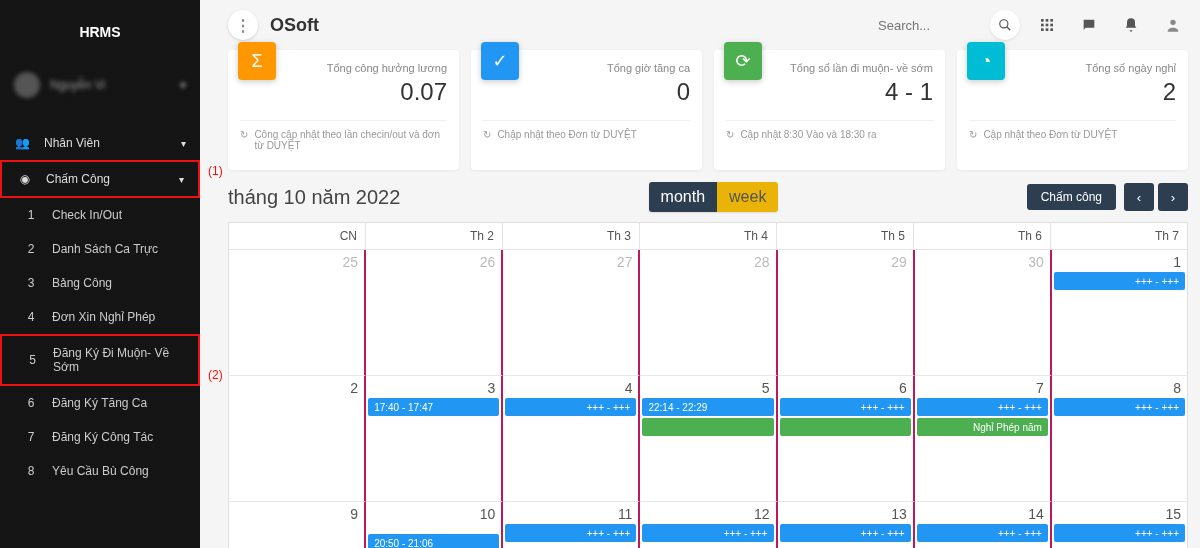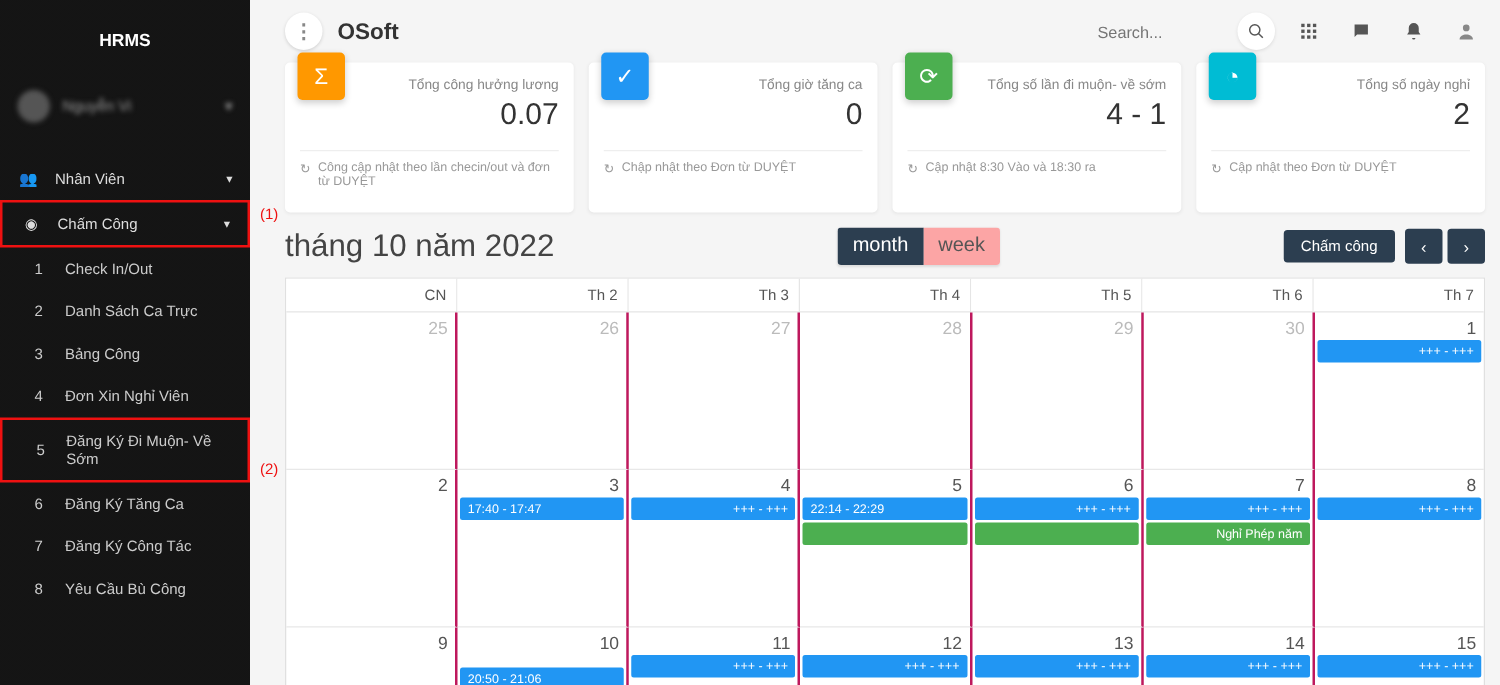--- a/index.html
+++ b/index.html
@@ -29,26 +29,26 @@
 .card-icon { width: 38px; height: 38px; border-radius: 4px; display: flex; align-items: center; justify-content: center; color: #fff; position: absolute; top: -8px; left: 10px; font-size: 18px; box-shadow: 0 2px 6px rgba(0,0,0,0.2); }
 .card-top { text-align: right; }
 .card-label { font-size: 11px; color: #888; }
 .card-value { font-size: 24px; color: #333; margin-top: 4px; }
 .card-footer { border-top: 1px solid #eee; margin-top: 14px; padding-top: 8px; display: flex; align-items: flex-start; gap: 6px; font-size: 10px; color: #999; }
 .c-orange { background: #ff9800; }
 .c-blue { background: #2196f3; }
 .c-green { background: #4caf50; }
 .c-teal { background: #00bcd4; }
 .cal-head { display: flex; align-items: center; margin-bottom: 10px; }
-.cal-title { font-size: 25px; color: #444; }
+.cal-title { font-size: 20px; color: #444; }
 .cal-spacer { flex: 1; }
 .seg { display: flex; border-radius: 3px; overflow: hidden; box-shadow: 0 1px 2px rgba(0,0,0,0.1); }
 .seg button { border: none; padding: 6px 12px; font-size: 16px; cursor: pointer; }
 .seg .active { background: #2c3e50; color: #fff; }
-.seg .inactive { background: #fca5a5; color: #555; }
+.seg .inactive { background: #eab308; color: #555; }
 .btn-primary { background: #2c3e50; color: #fff; border: none; padding: 6px 14px; border-radius: 3px; font-size: 12px; cursor: pointer; }
 .nav-arrows { display: flex; gap: 4px; margin-left: 8px; }
 .nav-arrows button { background: #2c3e50; color: #fff; border: none; width: 30px; height: 28px; border-radius: 3px; cursor: pointer; }
 .calendar { background: #fff; border: 1px solid #e0e0e0; }
 .cal-row { display: flex; }
 .cal-hcell { flex: 1; border-right: 1px solid #e5e5e5; border-bottom: 1px solid #e5e5e5; text-align: right; padding: 6px 8px; font-size: 12px; color: #555; background: #fff; }
 .cal-hcell:last-child { border-right: none; }
 .cal-cell { flex: 1; border-right: 2px solid #be185d; border-bottom: 1px solid #e8e8e8; height: 126px; position: relative; padding: 4px 6px; font-size: 12px; color: #555; }
 .cal-cell:last-child { border-right: none; }
 .day-num { text-align: right; font-size: 14px; }
@@ -87,21 +87,21 @@
       <div class="sidebar-sub">
         <span class="num">2</span>
         <span>Danh Sách Ca Trực</span>
       </div>
       <div class="sidebar-sub">
         <span class="num">3</span>
         <span>Bảng Công</span>
       </div>
       <div class="sidebar-sub">
         <span class="num">4</span>
-        <span>Đơn Xin Nghỉ Viên</span>
+        <span>Đơn Xin Nghỉ Phép</span>
       </div>
       <div class="sidebar-sub red-box">
         <span class="num">5</span>
         <span>Đăng Ký Đi Muộn- Về Sớm</span>
       </div>
       <div class="sidebar-sub">
         <span class="num">6</span>
         <span>Đăng Ký Tăng Ca</span>
       </div>
       <div class="sidebar-sub">

